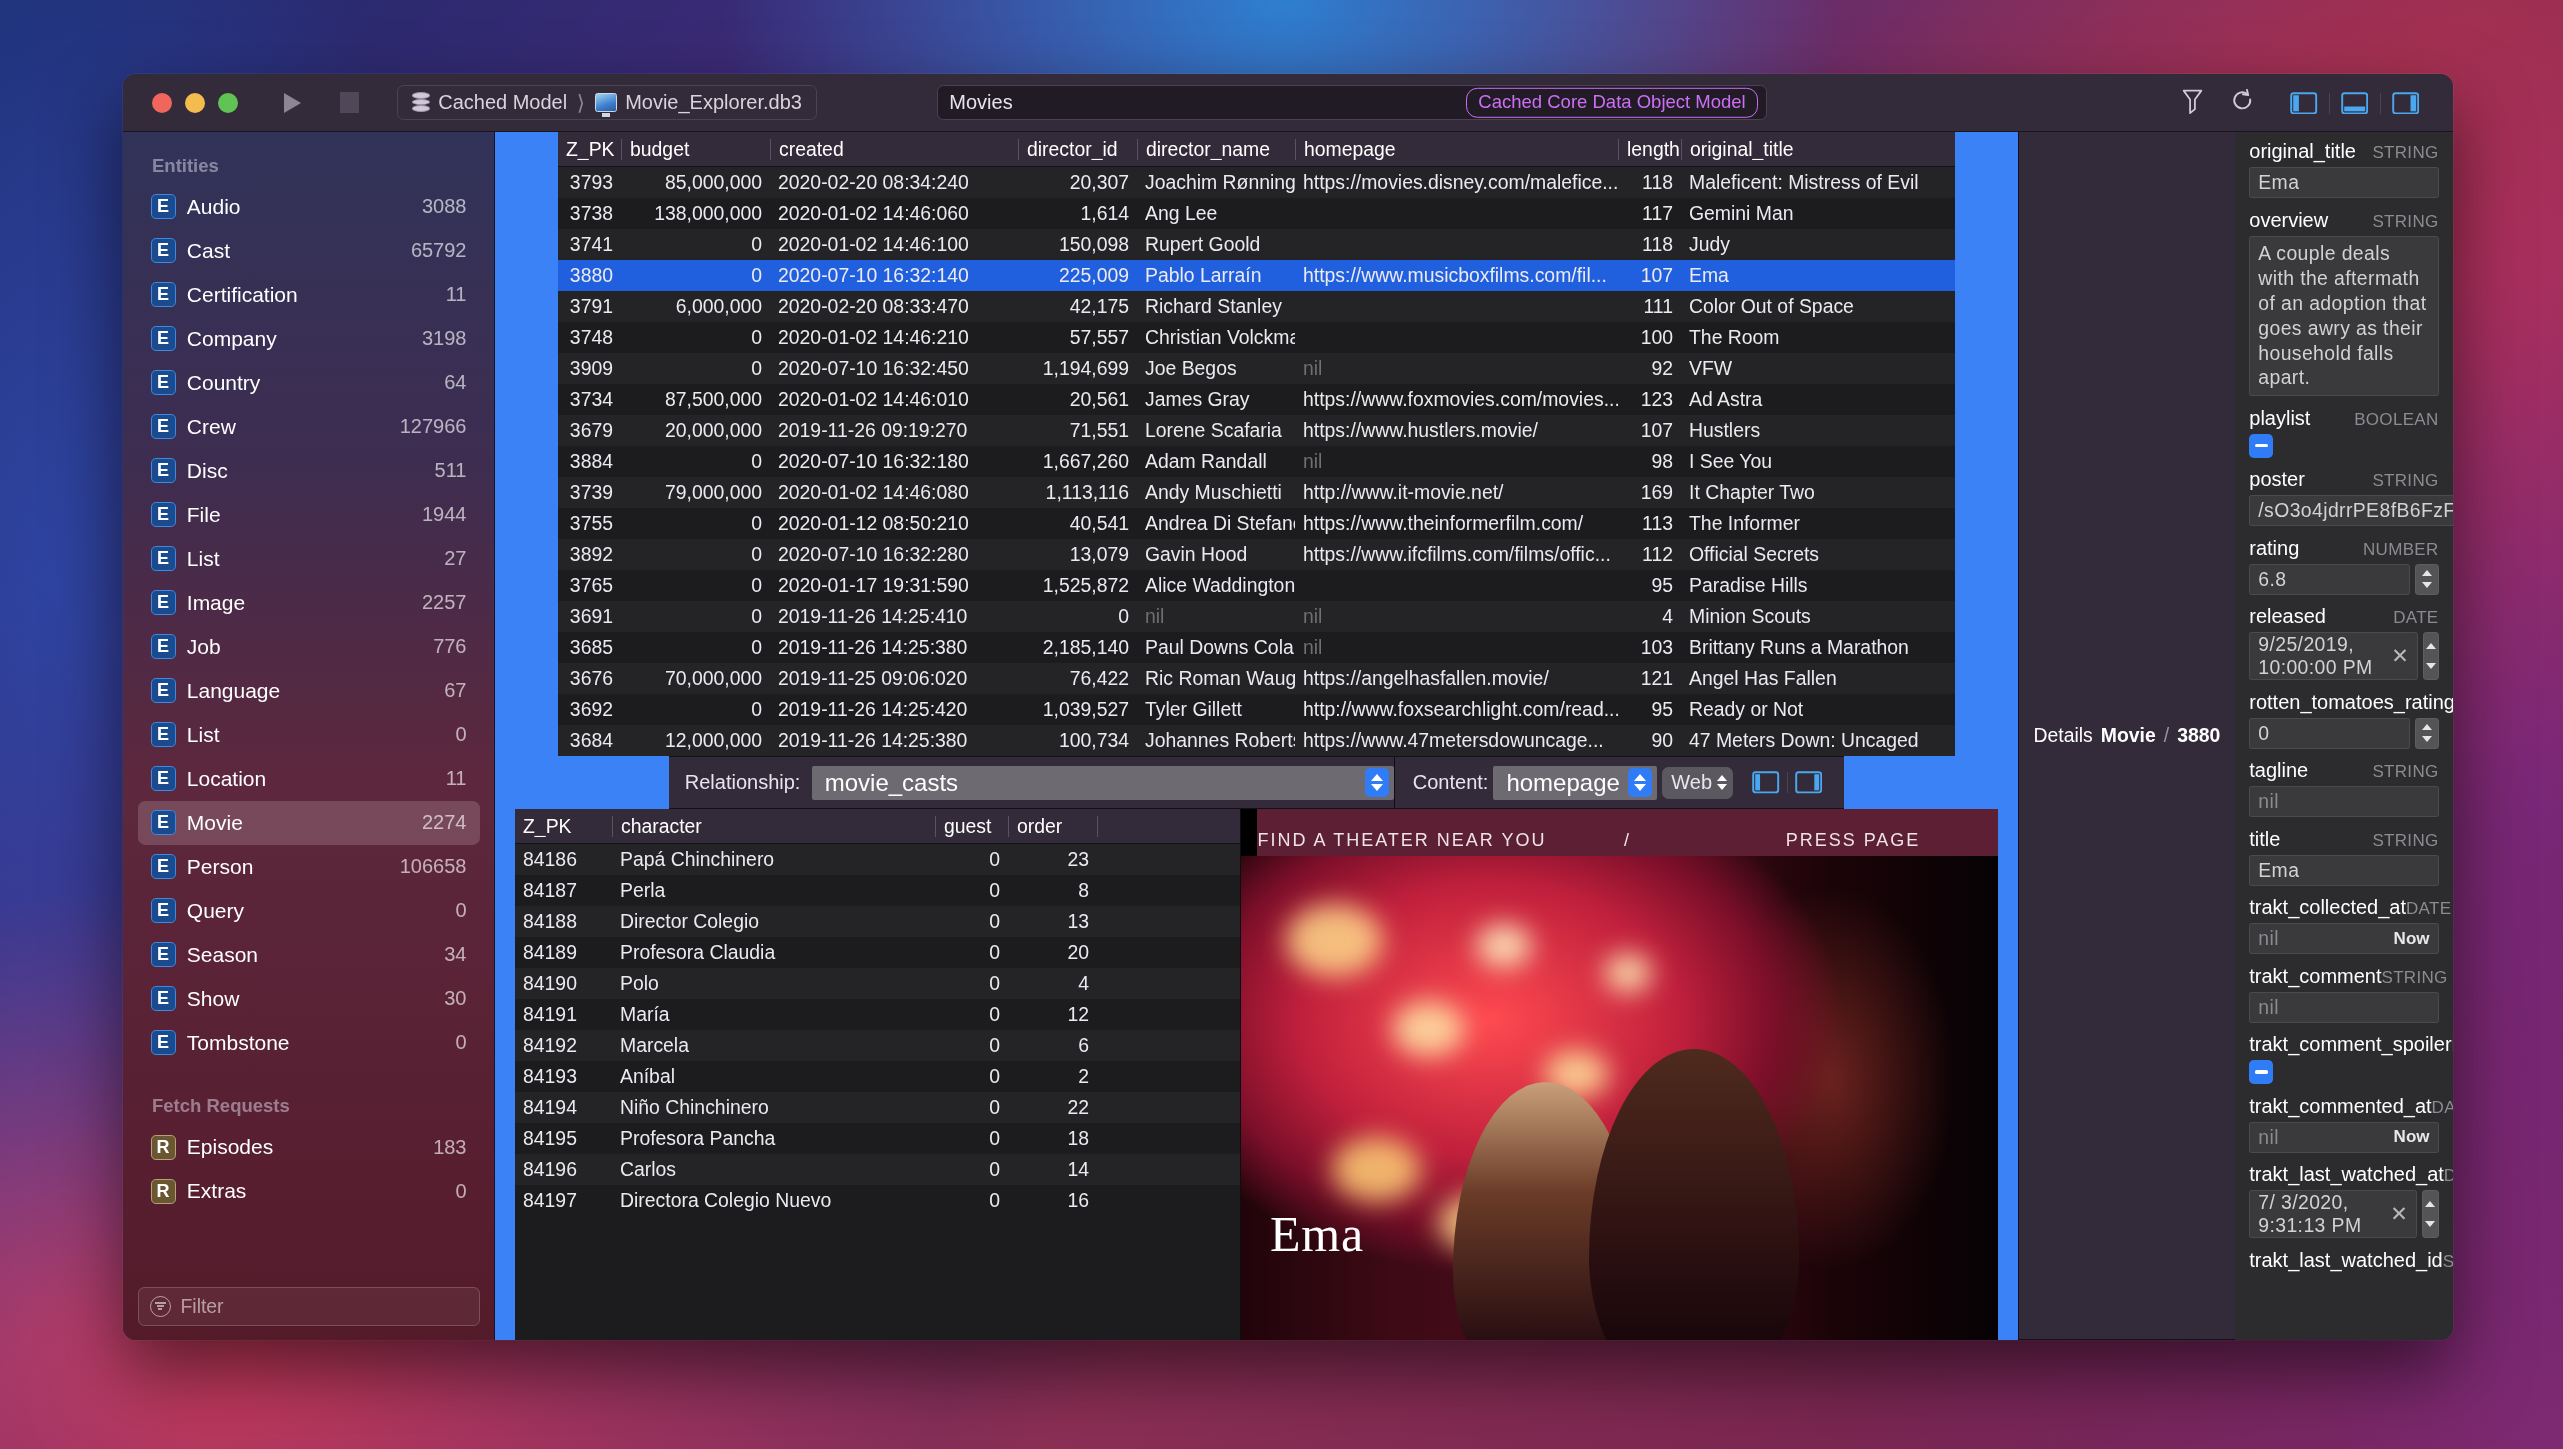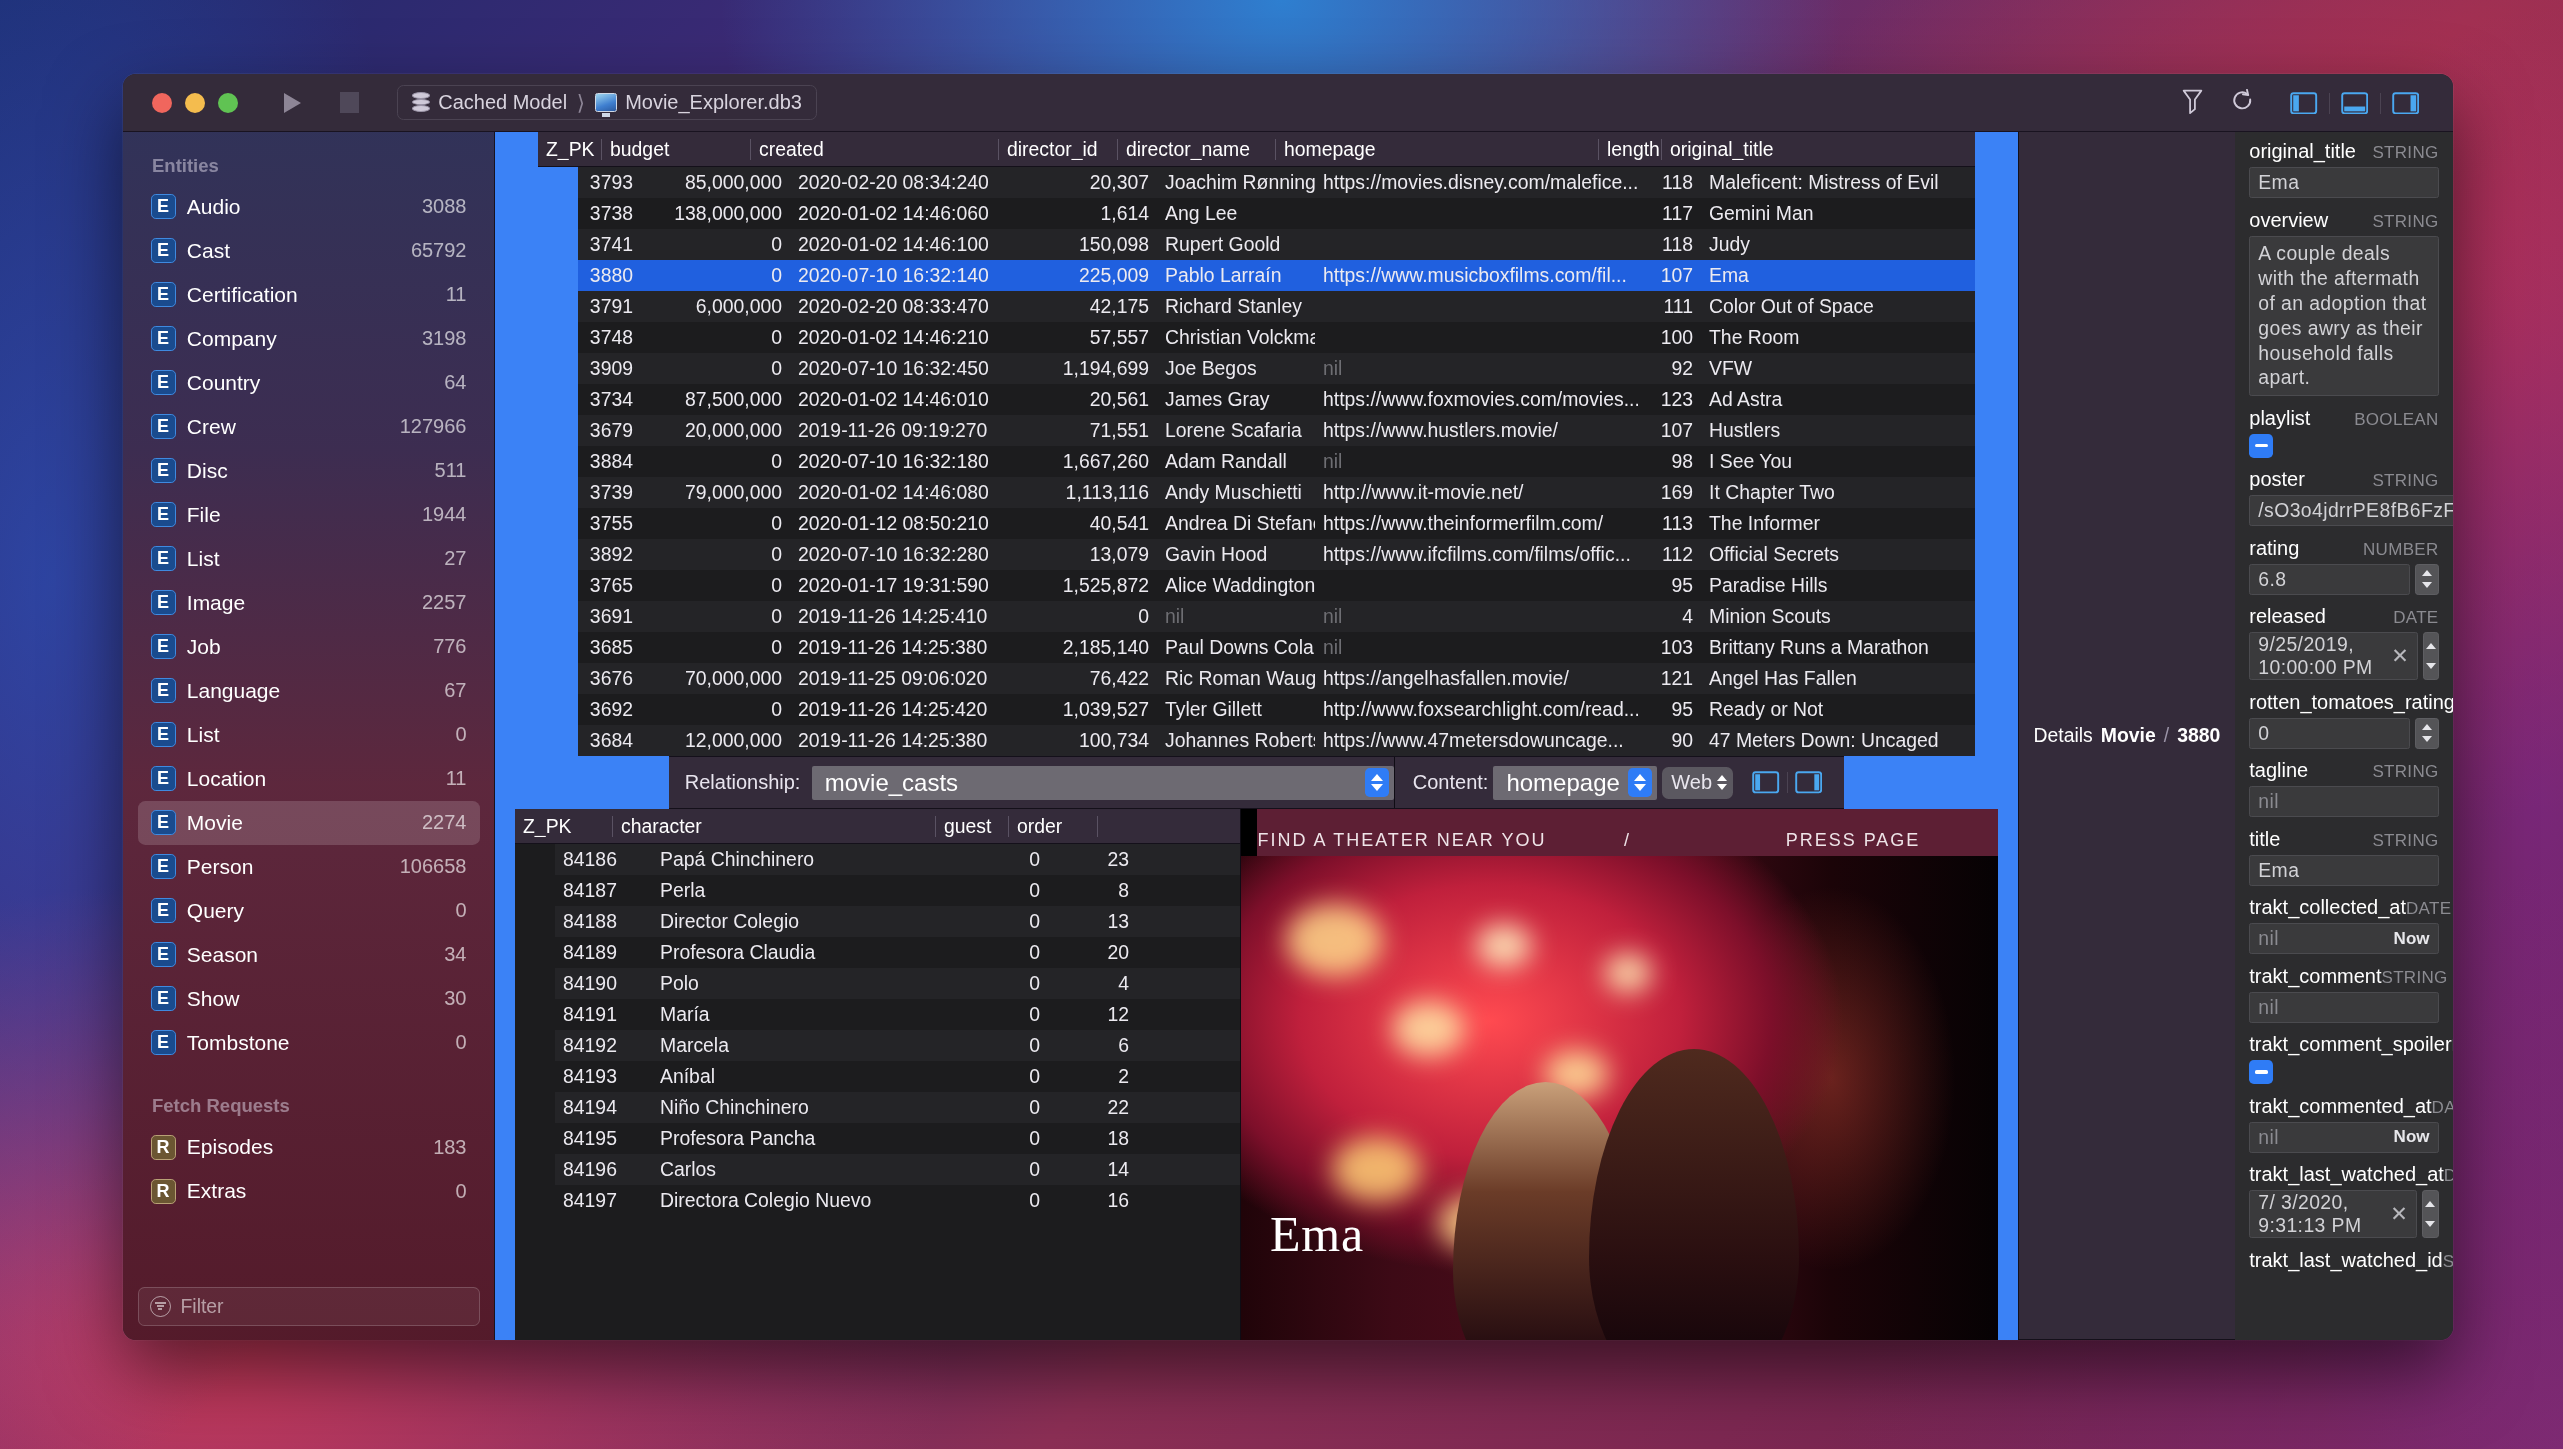--- a/index.html
+++ b/index.html
@@ -147,21 +147,21 @@
   #center { flex: 1 1 auto; min-width: 0; display: flex; flex-direction: column; background: #3b82f6; align-items: center; }
 
   .tbl { font-size: 19.4px; color: #eceaf0; }
   .thead {
     display: flex; height: 35px; align-items: center;
     background: #342b3a; border-bottom: 0.8px solid #14101a;
     flex: 0 0 35px;
   }
   .th { padding: 0 8px; color: #fff; font-size: 19.4px; border-left: 0.8px solid #5a5263; height: 21px; line-height: 21px; overflow: hidden; white-space: nowrap; }
   .th:first-child { border-left: none; }
-  .tr { display: flex; height: 31px; align-items: center; margin-left: 40px; }
+  .tr { display: flex; height: 31px; align-items: center; }
   .tr:nth-child(odd) { background: #242427; }
   .tr:nth-child(even) { background: #1c1c1e; }
   .tr.sel { background: #2060df !important; }
   .td { padding: 0 8px; white-space: nowrap; overflow: hidden; text-overflow: clip; }
   .num { text-align: right; }
   .nil { color: #6e6e73; }
 
   
   .c-zpk   { width: 63px; }
   .c-bud   { width: 149px; }
@@ -314,20 +314,24 @@
           <i></i>
           <i></i>
           <i></i>
         </span>
       <span>Cached Model</span>
       <span class="bc-sep">⟩</span>
       <span class="mon-icon"></span>
       <span>Movie_Explorer.db3</span>
     </div>
 
+    <div id="searchfield">
+      <span>Movies</span>
+      <span id="model-badge">Cached Core Data Object Model</span>
+    </div>
 
     <div id="tb-right">
       <div class="tbicon">
         <svg width="21" height="27.4" viewBox="0 0 26 34">
             <path d="M2 2 h22 l-8 11 v12 l-6 5 v-17 z" fill="none" stroke="#cfc9d8" stroke-width="2.2" stroke-linejoin="round"></path>
           </svg>
       </div>
       <div class="tbicon">
         <svg width="24" height="27.4" viewBox="0 0 30 34">
             <path d="M24 13 a10 10 0 1 1 -4-7" fill="none" stroke="#cfc9d8" stroke-width="2.4" stroke-linecap="round"></path>

